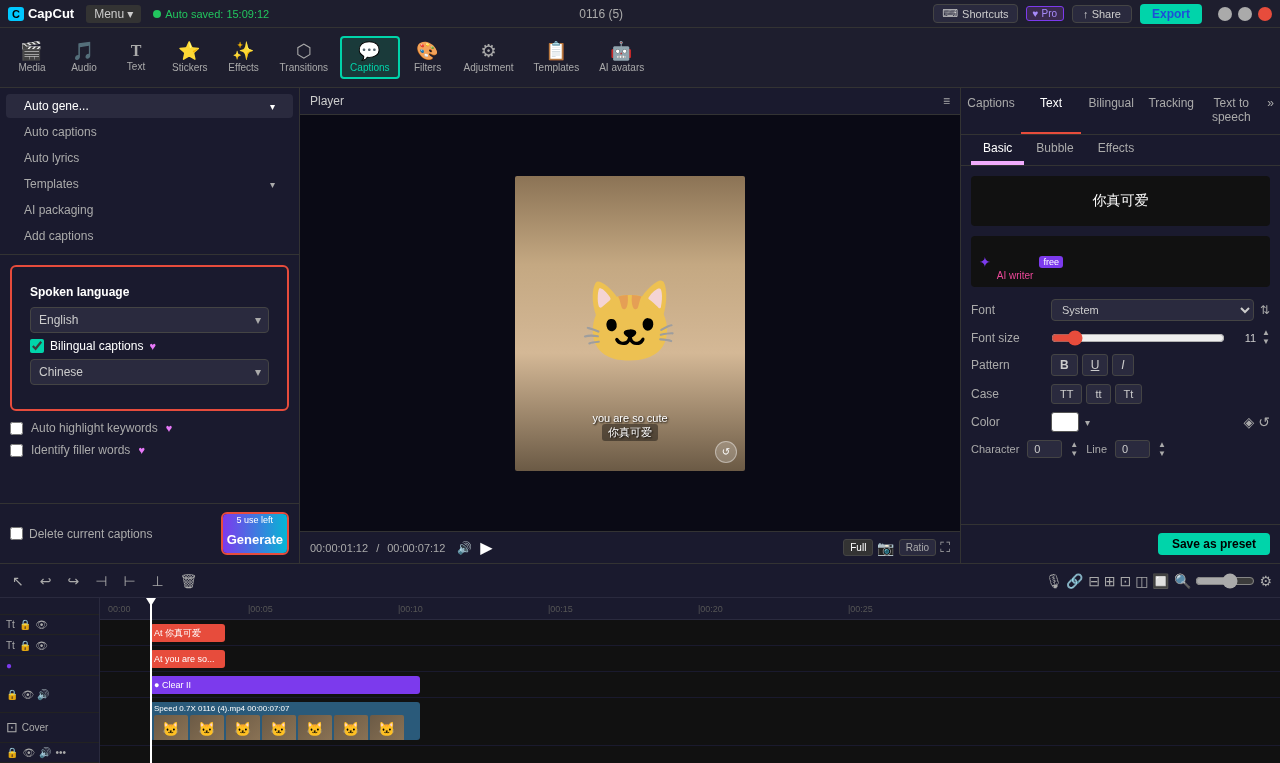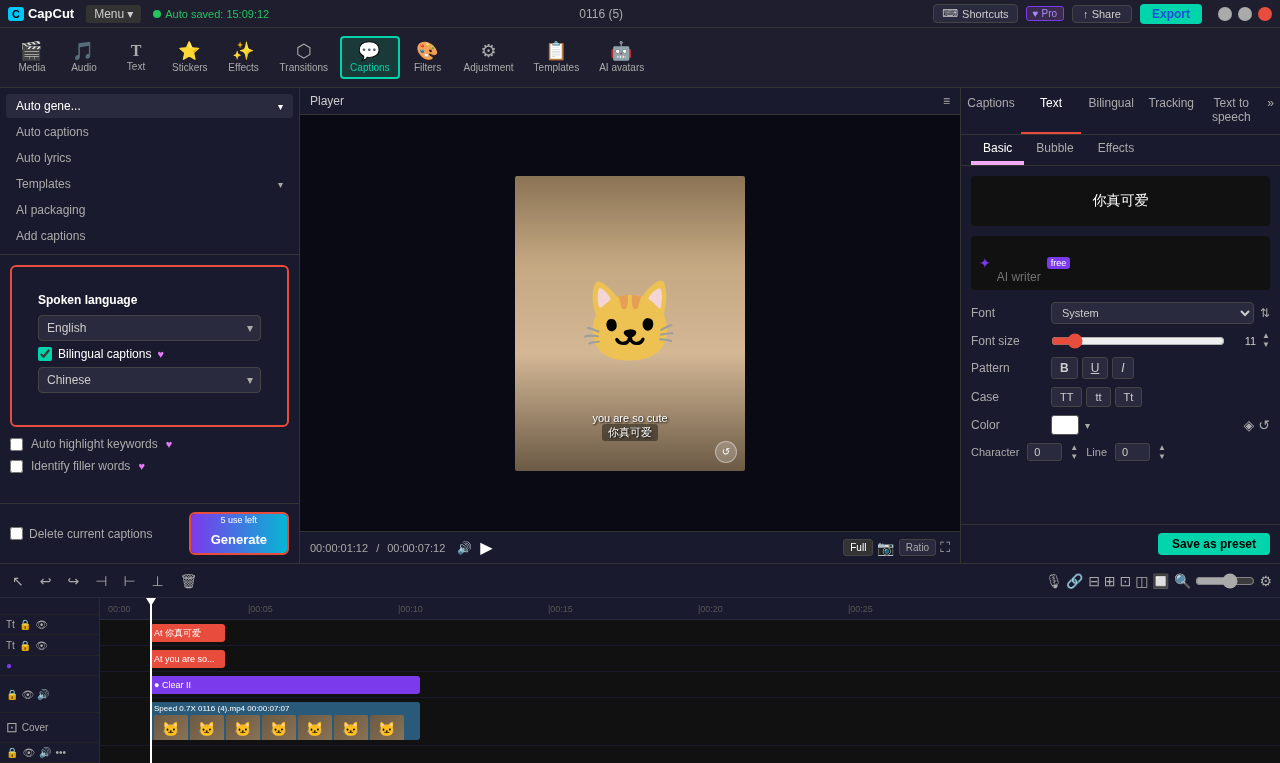--- a/index.html
+++ b/index.html
@@ -26,47 +26,47 @@
     .tool-item { display: flex; flex-direction: column; align-items: center; padding: 4px 8px; cursor: pointer; border-radius: 4px; color: #aaa; font-size: 10px; gap: 2px; min-width: 48px; }
     .tool-item.active { color: #00d4aa; background: #1a3a3a; border: 1px solid #00d4aa; }
     .tool-icon { font-size: 18px; line-height: 1; }
 
     
     .main { display: flex; height: calc(763px - 28px - 60px - 200px); }
 
     
     .left-panel { width: 300px; background: #1a1a2e; border-right: 1px solid #333; display: flex; flex-direction: column; }
     .left-nav { display: flex; flex-direction: column; padding: 6px; gap: 2px; border-bottom: 1px solid #333; }
-    .left-nav-item { padding: 5px 10px; border-radius: 4px; cursor: pointer; color: #aaa; font-size: 12px; display: flex; align-items: center; gap: 15px; }
+    .left-nav-item { padding: 5px 18px; border-radius: 4px; cursor: pointer; color: #aaa; font-size: 12px; display: flex; align-items: center; gap: 15px; }
     .left-nav-item.active { background: #2a2a3e; color: #fff; }
     .left-nav-item .arrow { margin-left: auto; font-size: 10px; }
     .left-content { flex: 1; padding: 10px; overflow-y: auto; }
 
     
-    .spoken-lang-section { border: 2px solid #e74c3c; border-radius: 6px; padding: 26px; margin-bottom: 10px; }
+    .spoken-lang-section { border: 2px solid #e74c3c; border-radius: 6px; padding: 18px; margin-bottom: 10px; }
     .section-title { color: #fff; font-weight: bold; margin-bottom: 8px; font-size: 12px; }
     .select-wrapper { position: relative; margin-bottom: 6px; }
     .select-box { width: 100%; background: #2a2a3e; border: 1px solid #444; color: #ccc; border-radius: 4px; padding: 5px 8px; font-size: 12px; appearance: none; cursor: pointer; }
     .select-arrow { position: absolute; right: 8px; top: 50%; transform: translateY(-50%); color: #aaa; pointer-events: none; }
     .bilingual-row { display: flex; align-items: center; gap: 6px; margin-bottom: 6px; }
     .checkbox-blue { width: 14px; height: 14px; accent-color: #00d4aa; }
     .bilingual-label { color: #fff; font-size: 12px; }
     .pro-heart { color: #e879f9; font-size: 11px; }
 
     
     .option-row { display: flex; align-items: center; gap: 8px; margin-bottom: 8px; color: #aaa; font-size: 12px; }
     .option-row input[type="checkbox"] { accent-color: #00d4aa; }
 
     
     .generate-area { padding: 8px 10px; border-top: 1px solid #333; display: flex; align-items: center; gap: 8px; }
     .delete-check { display: flex; align-items: center; gap: 6px; color: #aaa; font-size: 12px; }
     .generate-section { margin-left: auto; position: relative; }
     .generate-btn-wrapper { border: 2px solid #e74c3c; border-radius: 6px; overflow: hidden; }
     .use-left-badge { background: linear-gradient(90deg, #7c3aed, #06b6d4); color: #fff; font-size: 9px; padding: 1px 6px; text-align: center; }
-    .generate-btn { background: linear-gradient(90deg, #7c3aed, #06b6d4); color: #fff; border: none; padding: 6px 20px; font-size: 13px; font-weight: bold; cursor: pointer; width: 100%; }
+    .generate-btn { background: linear-gradient(90deg, #7c3aed, #06b6d4); color: #fff; border: none; padding: 6px 4px; font-size: 13px; font-weight: bold; cursor: pointer; width: 100%; }
 
     
     .center-panel { flex: 1; background: #111; display: flex; flex-direction: column; }
     .player-header { display: flex; align-items: center; padding: 6px 10px; border-bottom: 1px solid #333; background: #1a1a2e; }
     .player-title { color: #ccc; font-size: 12px; flex: 1; }
     .player-menu-icon { color: #aaa; cursor: pointer; }
     .player-area { flex: 1; display: flex; align-items: center; justify-content: center; background: #0a0a15; position: relative; }
     .video-frame { width: 230px; height: 295px; background: #222; border-radius: 2px; position: relative; overflow: hidden; }
     .video-bg { width: 100%; height: 100%; background: linear-gradient(180deg, #8b7355 0%, #c4a882 30%, #d4b896 60%, #6b5a45 100%); display: flex; align-items: center; justify-content: center; }
     .cat-placeholder { font-size: 80px; filter: grayscale(0.3); }
@@ -97,21 +97,21 @@
 
     
     .right-content { flex: 1; overflow-y: auto; padding: 10px; }
     .apply-all-row { display: flex; align-items: center; gap: 6px; margin-bottom: 12px; }
     .apply-all-cb { accent-color: #00d4aa; }
     .apply-all-label { color: #ccc; font-size: 12px; }
     .text-preview-box { background: #111; border-radius: 4px; padding: 12px; text-align: center; margin-bottom: 10px; min-height: 50px; display: flex; align-items: center; justify-content: center; }
     .text-preview { color: #fff; font-size: 14px; }
     .ai-writer-row { display: flex; align-items: center; gap: 6px; margin-bottom: 12px; padding: 6px 8px; background: #111; border-radius: 4px; }
     .ai-icon { color: #7c3aed; font-size: 14px; }
-    .ai-writer-label { color: #737373; font-size: 12px; margin-top: 28px; }
+    .ai-writer-label { color: #ec4899; font-size: 10px; margin-top: 28px; }
     .free-badge { background: #7c3aed; color: #fff; border-radius: 3px; padding: 1px 4px; font-size: 9px; }
 
     
     .setting-row { display: flex; align-items: center; margin-bottom: 8px; }
     .setting-label { color: #aaa; font-size: 12px; width: 80px; flex-shrink: 0; }
     .setting-control { flex: 1; display: flex; align-items: center; gap: 6px; }
     .font-select { background: #2a2a3e; border: 1px solid #444; color: #ccc; border-radius: 4px; padding: 3px 6px; font-size: 11px; flex: 1; }
     .font-size-slider { flex: 1; accent-color: #e74c3c; }
     .font-size-val { color: #ccc; font-size: 11px; width: 25px; text-align: right; }
     .num-input { background: #2a2a3e; border: 1px solid #444; color: #ccc; border-radius: 3px; padding: 2px 4px; font-size: 11px; width: 35px; text-align: center; }

